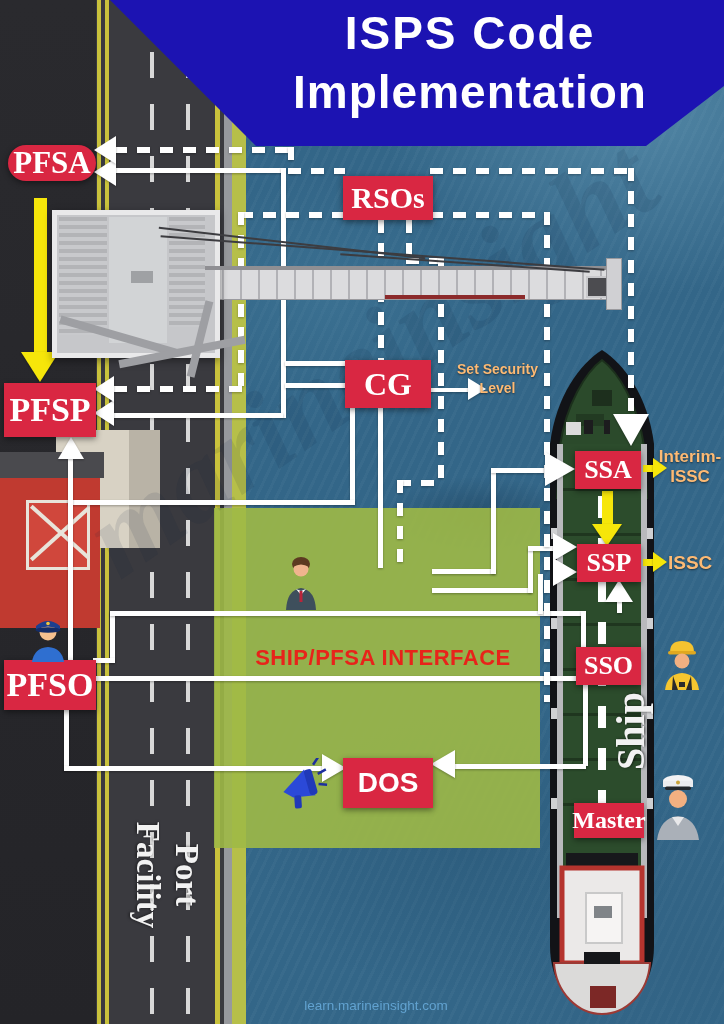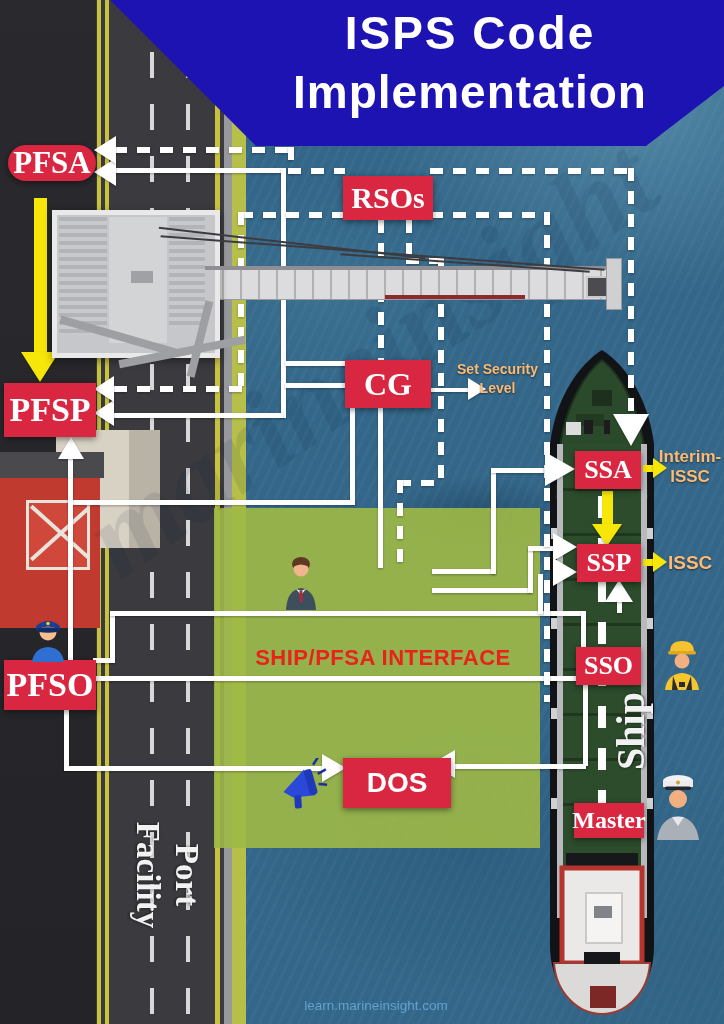--- a/index.html
+++ b/index.html
@@ -252,21 +252,21 @@
   <div class="ylw" style="left:643px;top:465px;width:12px;height:7px;"></div>
   <div class="ah" style="left:653px;top:458px;border-top:10px solid transparent;border-bottom:10px solid transparent;border-left:14px solid var(--arrow-yellow,#f6e60a);z-index:14;"></div>
   <div class="ylw" style="left:643px;top:559px;width:12px;height:7px;"></div>
   <div class="ah" style="left:653px;top:552px;border-top:10px solid transparent;border-bottom:10px solid transparent;border-left:14px solid var(--arrow-yellow,#f6e60a);z-index:14;"></div>
 
   <div class="nbox" style="left:8px;top:145px;width:88px;height:36px;font-size:31px;border-radius:24px;">PFSA</div>
   <div class="nbox" style="left:4px;top:383px;width:92px;height:54px;font-size:34px;">PFSP</div>
   <div class="nbox" style="left:4px;top:660px;width:92px;height:50px;font-size:34px;">PFSO</div>
   <div class="nbox" style="left:343px;top:176px;width:90px;height:44px;font-size:30px;">RSOs</div>
   <div class="nbox" style="left:345px;top:360px;width:86px;height:48px;font-size:32px;">CG</div>
-  <div class="nbox" style="left:343px;top:758px;width:108px;height:50px;font-size:28px;font-family:'Liberation Sans',sans-serif;">DOS</div>
+  <div class="nbox" style="left:343px;top:758px;width:90px;height:50px;font-size:28px;font-family:'Liberation Sans',sans-serif;">DOS</div>
   <div class="nbox" style="left:575px;top:451px;width:66px;height:38px;font-size:26px;">SSA</div>
   <div class="nbox" style="left:577px;top:544px;width:64px;height:38px;font-size:26px;">SSP</div>
   <div class="nbox" style="left:576px;top:647px;width:65px;height:38px;font-size:26px;">SSO</div>
   <div class="nbox" style="left:574px;top:803px;width:70px;height:35px;font-size:24px;">Master</div>
 
   <div class="note" style="left:445px;top:360px;width:105px;font-size:14px;line-height:1.35;text-align:center;">
     <div>Set Security</div>
     <div>Level</div>
   </div>
   <div class="note" style="left:656px;top:447px;width:68px;font-size:17px;line-height:1.2;text-align:center;">

